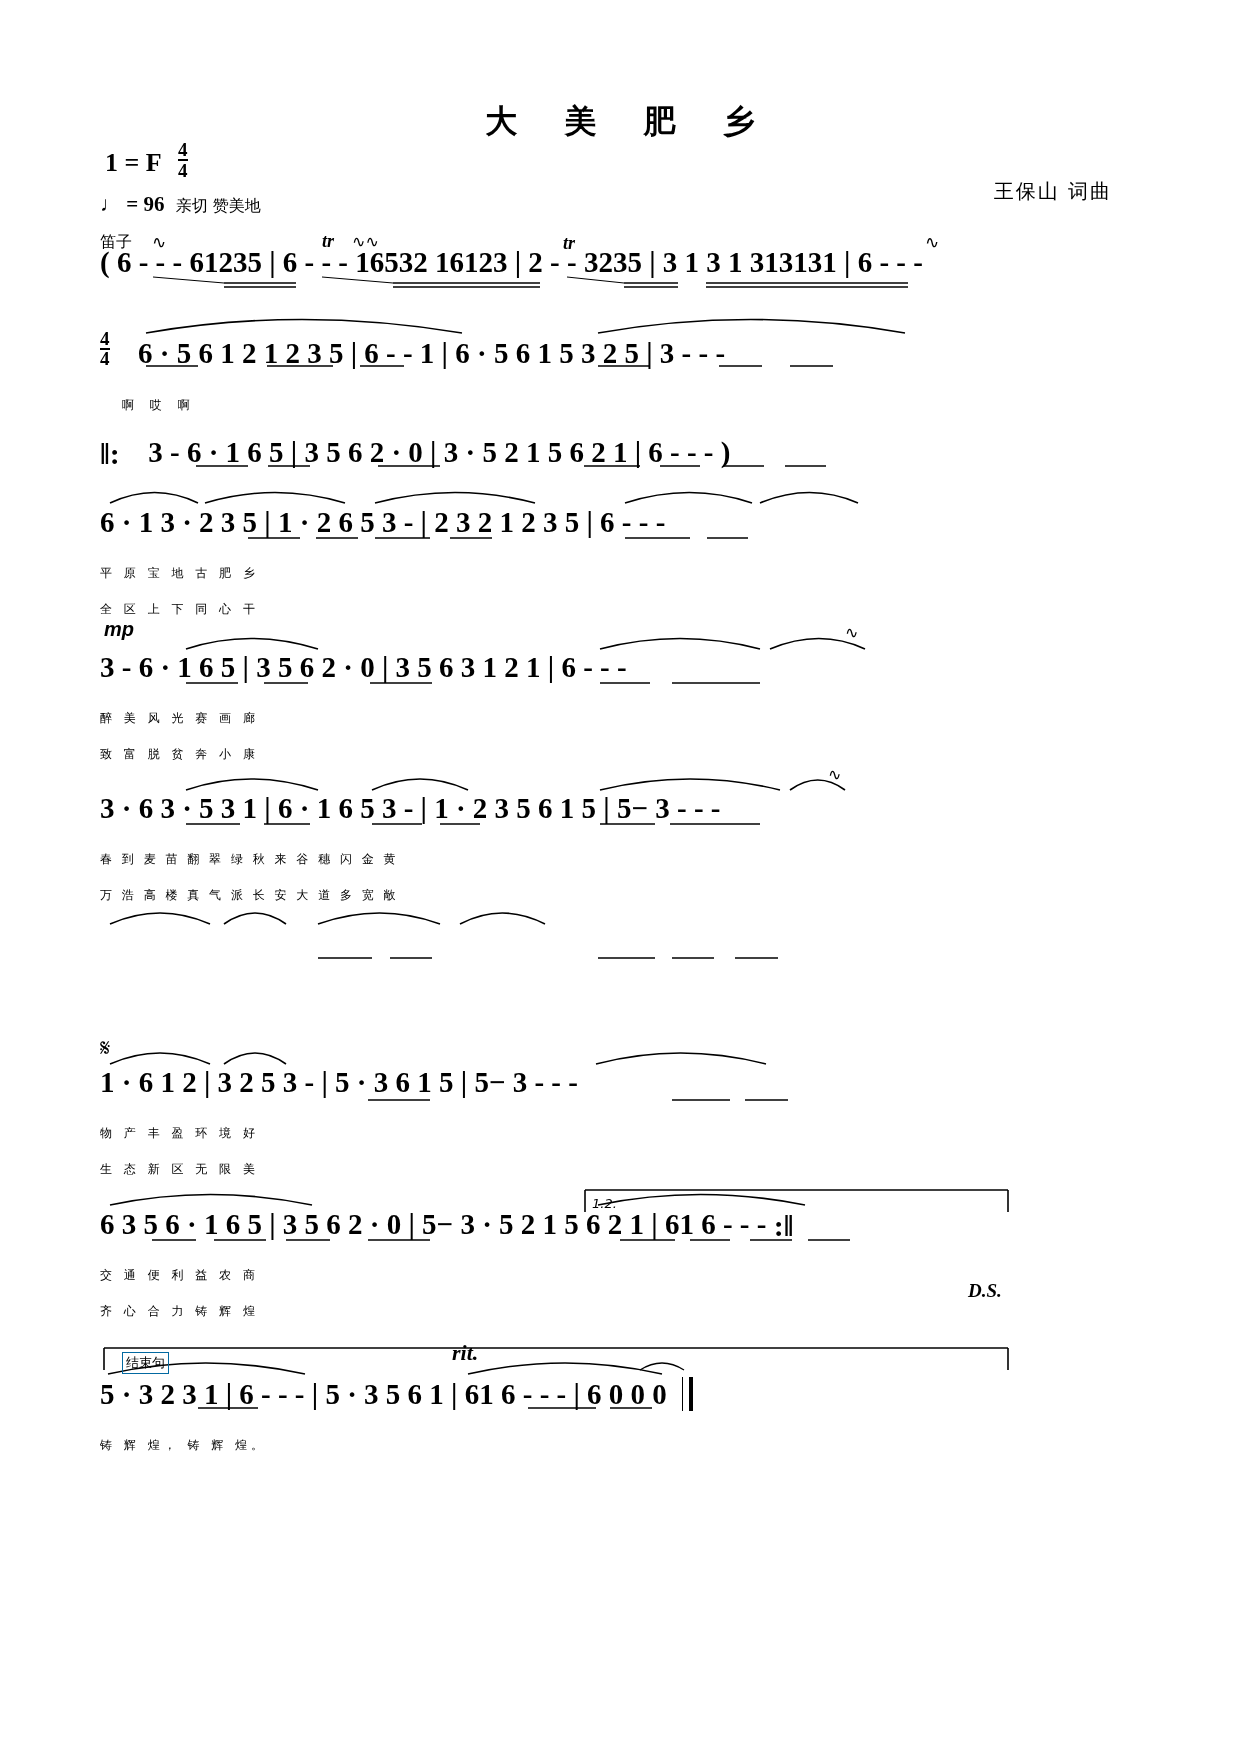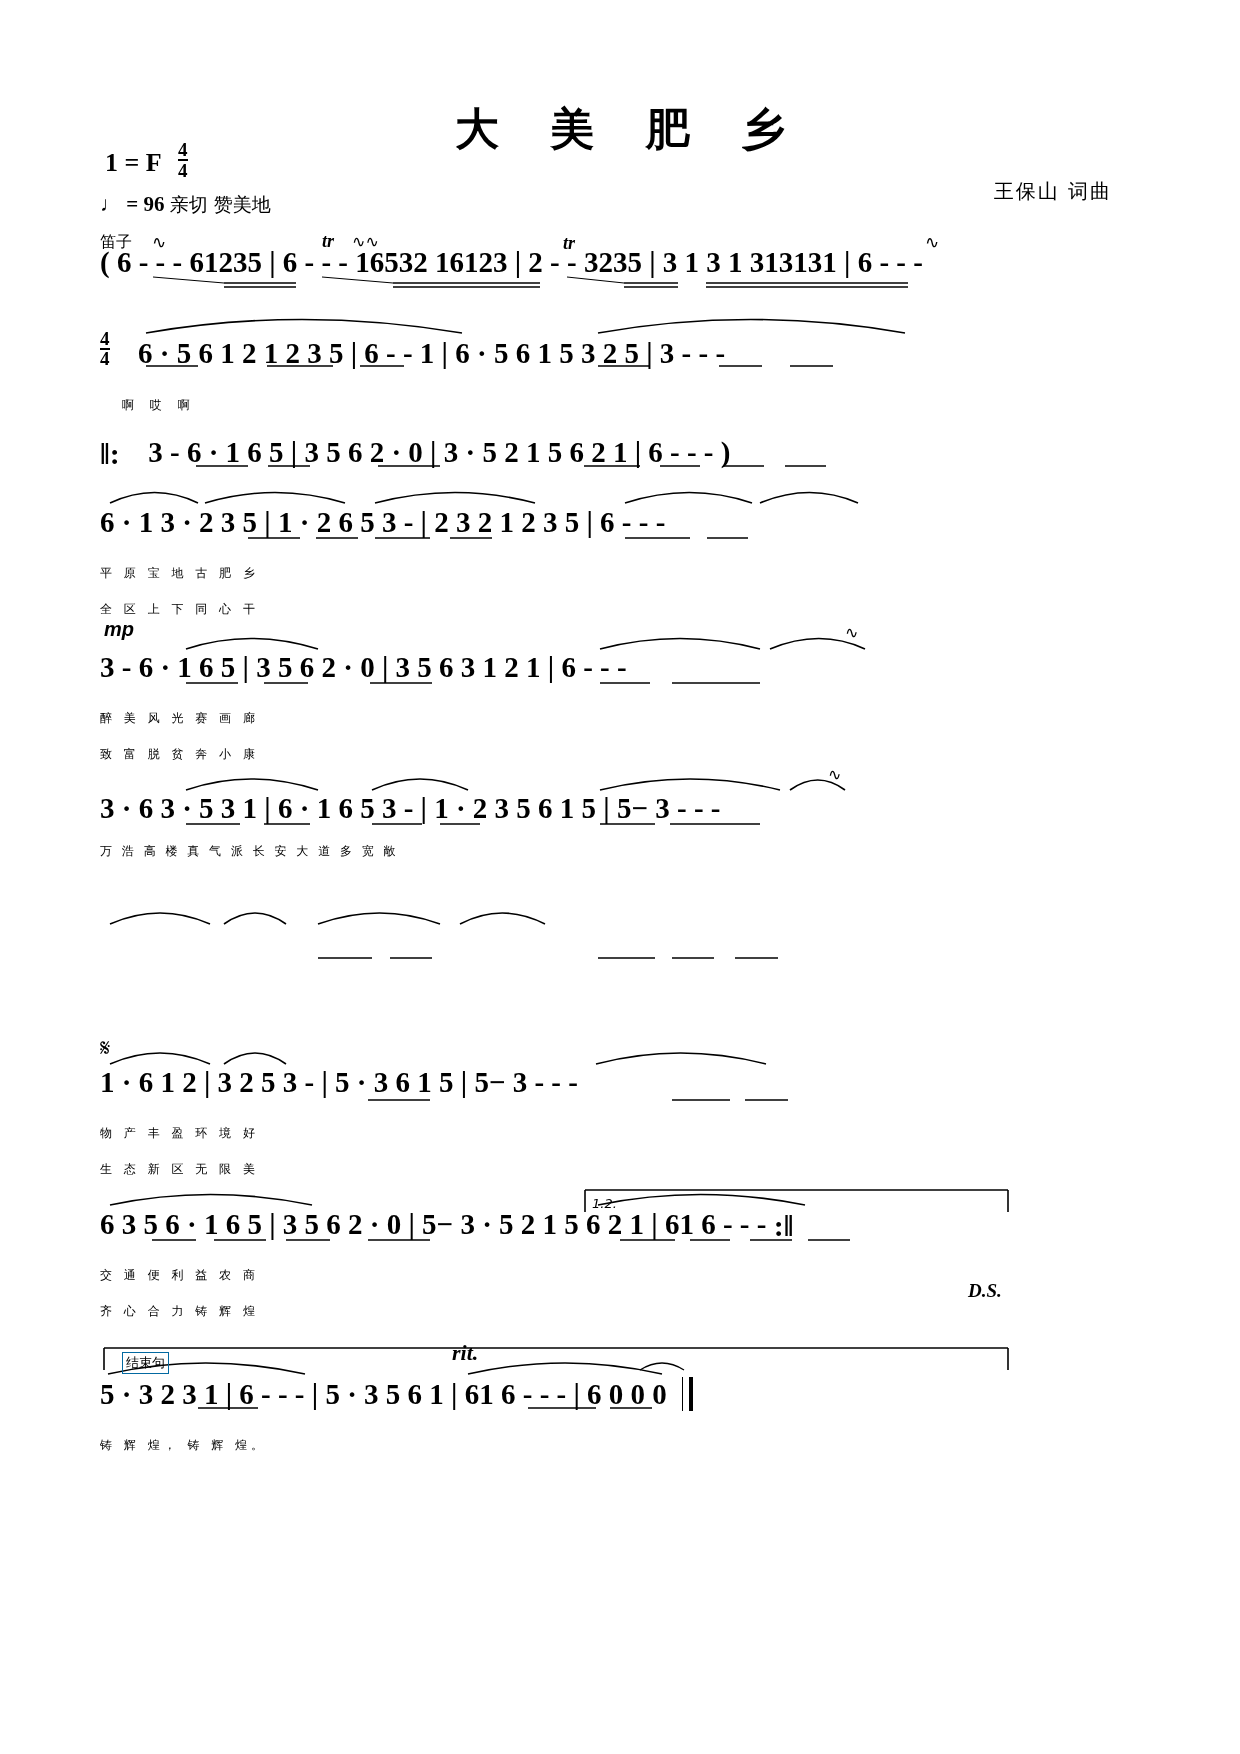--- a/index.html
+++ b/index.html
@@ -21,21 +21,21 @@
     height: 1754px;
   }
   
   .title {
     position: absolute;
     top: 100px;
     left: 0;
     width: 1240px;
     text-align: center;
     font-family: "DejaVu Sans", sans-serif;
-    font-size: 44px;
+    font-size: 32px;
     font-weight: bold;
     letter-spacing: 18px;
     text-indent: 18px;
   }
   .keysig {
     position: absolute;
     left: 105px;
     top: 148px;
     font-family: "Liberation Serif", serif;
     font-size: 26px;
@@ -55,22 +55,23 @@
   .tempo {
     position: absolute;
     left: 100px;
     top: 192px;
     font-size: 21px;
     font-weight: bold;
     white-space: nowrap;
   }
   .tempo .expr {
     font-family: "DejaVu Sans", sans-serif;
-    font-size: 19px;
+    font-size: 16px;
     font-weight: normal;
+    margin-left: 6px;
   }
   .composer {
     position: absolute;
     right: 128px;
     top: 178px;
     font-family: "DejaVu Sans", sans-serif;
     font-size: 20px;
     letter-spacing: 2px;
   }
   .instr {
@@ -310,20 +311,21 @@
   <div style="position:absolute;left:104px;top:618px;font-style:italic;font-weight:bold;font-size:20px;font-family:Liberation Sans, sans-serif;text-align:center;">mp</div>
 
   <div class="row" style="top:645px">
     <div class="notes">3 -  6 · 1  6 5 | 3 5 6  2 ·  0 | 3 5  6  3 1 2 1 | 6 - - -</div>
     <div class="lyr lyrics-line" style="margin-top:14px;letter-spacing:4px;">醉   美      风      光      赛      画      廊</div>
     <div class="lyr lyrics-line" style="margin-top:6px;letter-spacing:4px;">致   富      脱      贫      奔      小      康</div>
   </div>
 
   <div class="row" style="top:786px">
     <div class="notes">3 ·  6  3 · 5  3 1 | 6 · 1  6 5  3 - | 1 · 2  3 5 6 1  5 | 5− 3 - - -</div>
+    <div class="lyr lyrics-line" style="margin-top:14px;letter-spacing:3px;">春   到   麦   苗   翻   翠   绿   秋 来 谷 穗 闪   金   黄</div>
     <div class="lyr lyrics-line" style="margin-top:6px;letter-spacing:3px;">万   浩   高   楼   真   气   派   长 安 大 道 多   宽   敞</div>
   </div>
 
 
   <div style="position:absolute;left:100px;top:1034px;font-size:24px;font-family:'DejaVu Sans',sans-serif;">𝄋</div>
 
   <div class="row" style="top:1060px">
     <div class="notes">1 ·  6  1  2 | 3  2 5  3 - | 5 ·  3  6 1  5 | 5− 3 - - -</div>
     <div class="lyr lyrics-line" style="margin-top:14px;letter-spacing:4px;">物      产      丰      盈      环      境      好</div>
     <div class="lyr lyrics-line" style="margin-top:6px;letter-spacing:4px;">生      态      新      区      无      限      美</div>

